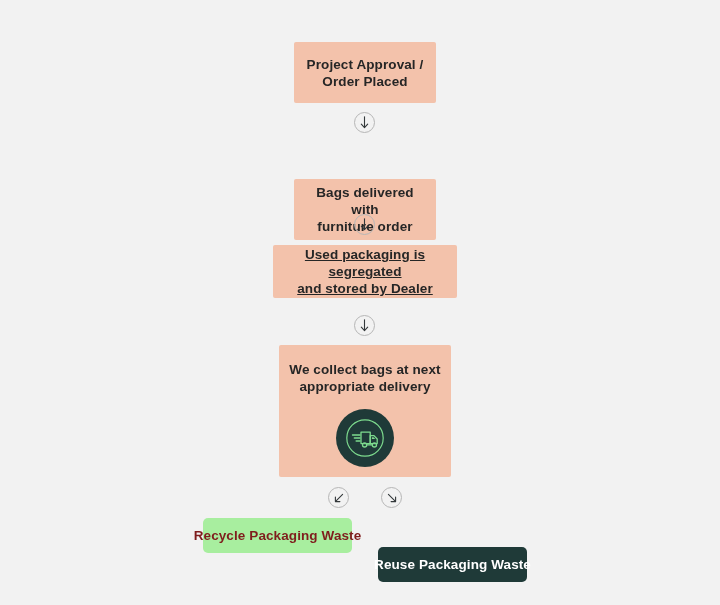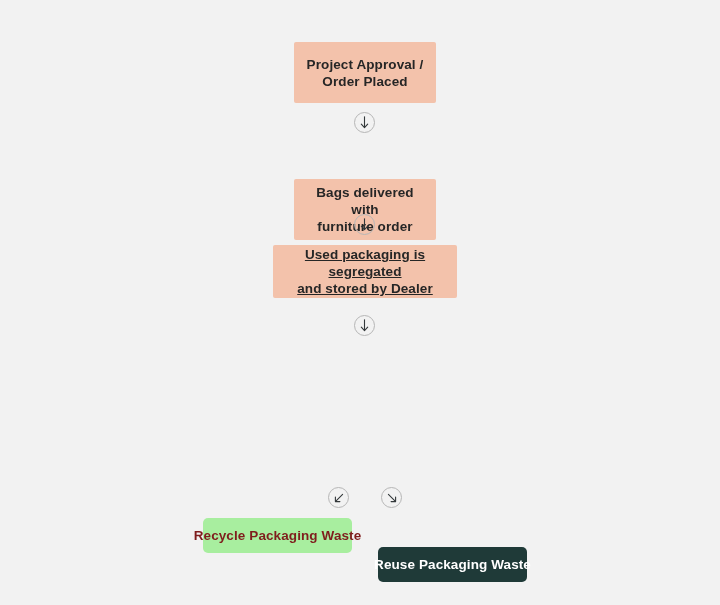--- a/index.html
+++ b/index.html
@@ -181,20 +181,46 @@
 and stored by Dealer</div>
   </div>
 
   <div class="connector" id="connector-3">
     <svg width="11" height="13" viewBox="0 0 11 13" aria-hidden="true">
       <path d="M5.5 0.8 L5.5 11.2" stroke="#33383a" stroke-width="1.1" fill="none" stroke-linecap="round"></path>
       <path d="M2.3 8.2 L5.5 11.6 L8.7 8.2" stroke="#33383a" stroke-width="1.1" fill="none" stroke-linecap="round" stroke-linejoin="round"></path>
     </svg>
   </div>
 
+  <div class="node node-peach" id="node-collect">
+    <div class="node-label">We collect bags at next
+appropriate delivery</div>
+
+    <div class="truck-badge">
+      <svg width="44" height="44" viewBox="0 0 44 44" aria-hidden="true">
+
+        <circle cx="22" cy="22" r="18.2" fill="none" stroke="#7ddb8e" stroke-width="1.2"></circle>
+
+        <path d="M9.5 19.0 L17.0 19.0" stroke="#7ddb8e" stroke-width="1.3" stroke-linecap="round"></path>
+        <path d="M11.3 22.0 L17.0 22.0" stroke="#7ddb8e" stroke-width="1.3" stroke-linecap="round"></path>
+        <path d="M13.1 25.0 L17.0 25.0" stroke="#7ddb8e" stroke-width="1.3" stroke-linecap="round"></path>
+
+        <path d="M18.0 16.2 L27.2 16.2 L27.2 27.6 L18.0 27.6 Z" fill="none" stroke="#7ddb8e" stroke-width="1.3" stroke-linejoin="round"></path>
+
+        <path d="M27.2 19.6 L31.0 19.6 L34.2 23.0 L34.2 27.6 L27.2 27.6 Z" fill="none" stroke="#7ddb8e" stroke-width="1.3" stroke-linejoin="round"></path>
+
+        <path d="M28.9 21.2 L30.5 21.2 L32.3 23.1 L28.9 23.1 Z" fill="#7ddb8e" stroke="none"></path>
+
+        <circle cx="21.6" cy="28.9" r="2.1" fill="none" stroke="#7ddb8e" stroke-width="1.3"></circle>
+        <circle cx="31.4" cy="28.9" r="2.1" fill="none" stroke="#7ddb8e" stroke-width="1.3"></circle>
+
+        <path d="M23.9 28.9 L29.1 28.9" stroke="#7ddb8e" stroke-width="1.2" stroke-linecap="round"></path>
+      </svg>
+    </div>
+  </div>
 
   <div class="connector" id="connector-left">
     <svg width="12" height="12" viewBox="0 0 12 12" aria-hidden="true">
       <path d="M9.6 2.4 L2.6 9.4" stroke="#33383a" stroke-width="1.1" fill="none" stroke-linecap="round"></path>
       <path d="M2.4 5.1 L2.4 9.6 L6.9 9.6" stroke="#33383a" stroke-width="1.1" fill="none" stroke-linecap="round" stroke-linejoin="round"></path>
     </svg>
   </div>
 
   <div class="connector" id="connector-right">
     <svg width="12" height="12" viewBox="0 0 12 12" aria-hidden="true">

